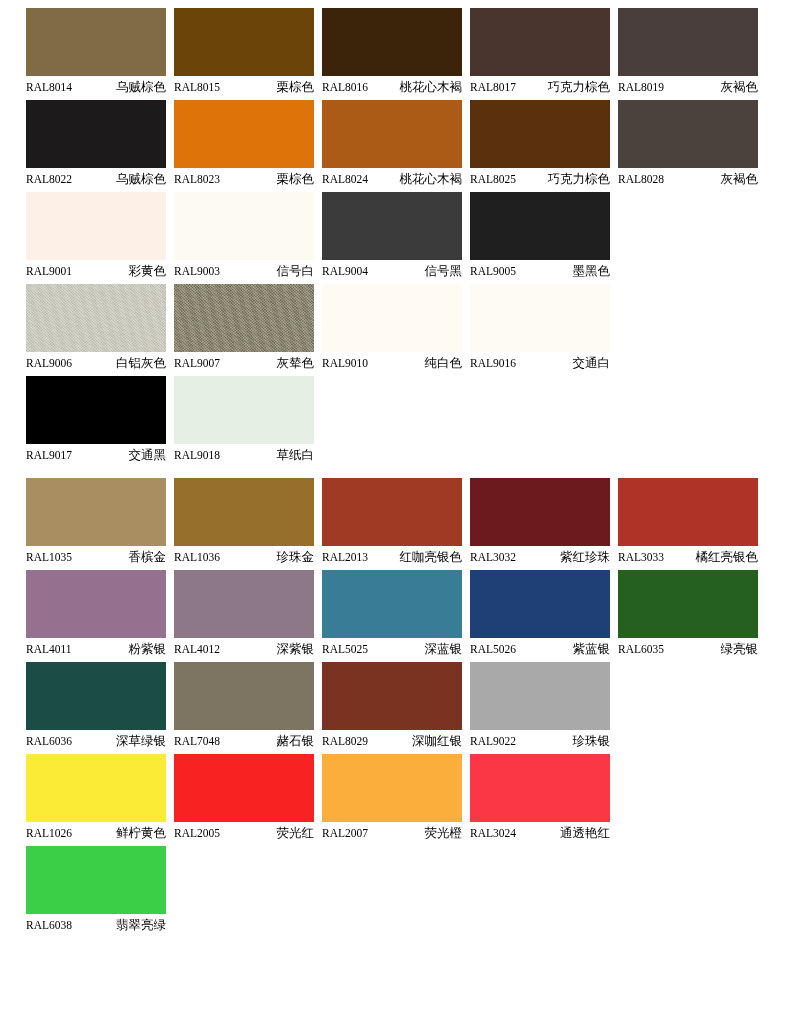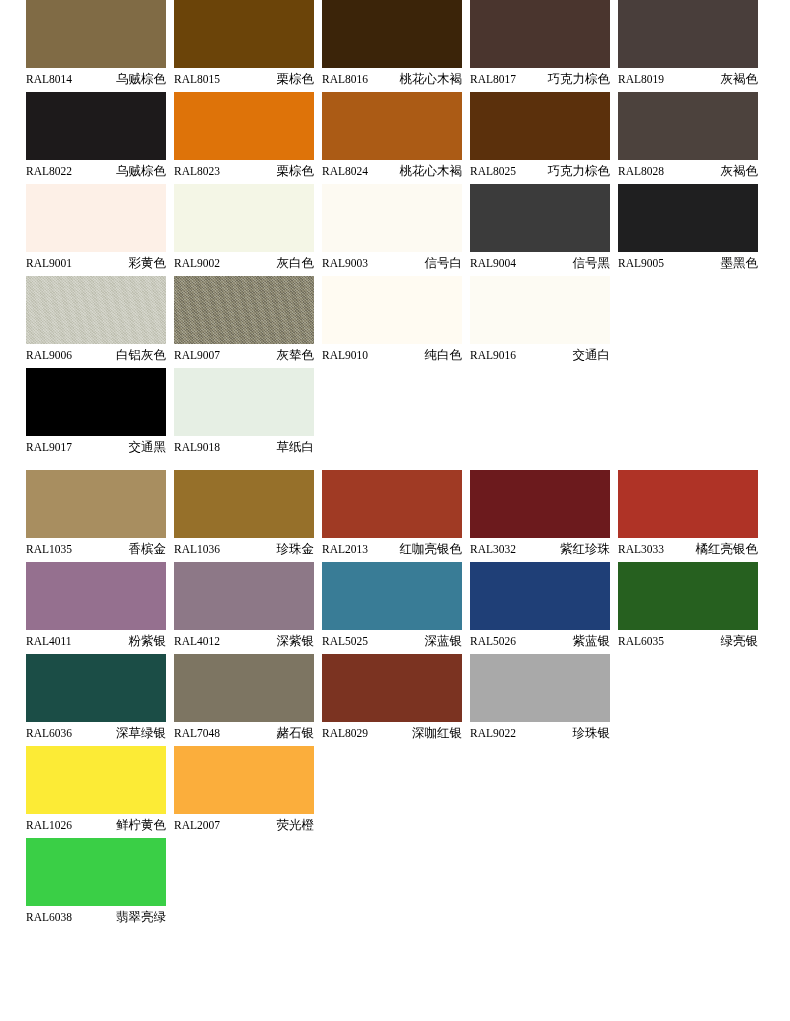--- a/index.html
+++ b/index.html
@@ -4,21 +4,21 @@
 <style>
   html,body{margin:0;padding:0;}
   body{
     width:790px;height:1021px;
     background:#ffffff;
     font-family:"Liberation Serif","DejaVu Serif",serif;
     overflow:hidden;
   }
   .chart{
     box-sizing:border-box;
-    padding:0 26px;
+    padding:8px 26px;
     width:790px;
   }
   .group{ }
   .group + .group{ margin-top:12px; }
   .row{
     display:flex;
     gap:8px;
     margin-bottom:2px;
   }
   .cell{
@@ -139,27 +139,20 @@
       </div>
       <div class="row">
         <div class="cell">
           <span class="swatch" style="background-color: rgb(253, 240, 231);"></span>
           <div class="caption">
             <span class="code">RAL9001</span>
             <span class="cname">彩黄色</span>
           </div>
         </div>
         <div class="cell">
-          <span class="swatch" style="background-color: rgb(244, 246, 230);"></span>
-          <div class="caption">
-            <span class="code">RAL9002</span>
-            <span class="cname">灰白色</span>
-          </div>
-        </div>
-        <div class="cell">
           <span class="swatch" style="background-color: rgb(253, 250, 242);"></span>
           <div class="caption">
             <span class="code">RAL9003</span>
             <span class="cname">信号白</span>
           </div>
         </div>
         <div class="cell">
           <span class="swatch" style="background-color: rgb(59, 59, 59);"></span>
           <div class="caption">
             <span class="code">RAL9004</span>
@@ -349,24 +342,38 @@
       </div>
       <div class="row">
         <div class="cell">
           <span class="swatch" style="background-color: rgb(252, 235, 54);"></span>
           <div class="caption">
             <span class="code">RAL1026</span>
             <span class="cname">鲜柠黄色</span>
           </div>
         </div>
         <div class="cell">
+          <span class="swatch" style="background-color: rgb(248, 34, 34);"></span>
+          <div class="caption">
+            <span class="code">RAL2005</span>
+            <span class="cname">荧光红</span>
+          </div>
+        </div>
+        <div class="cell">
           <span class="swatch" style="background-color: rgb(251, 174, 60);"></span>
           <div class="caption">
             <span class="code">RAL2007</span>
             <span class="cname">荧光橙</span>
+          </div>
+        </div>
+        <div class="cell">
+          <span class="swatch" style="background-color: rgb(251, 55, 69);"></span>
+          <div class="caption">
+            <span class="code">RAL3024</span>
+            <span class="cname">通透艳红</span>
           </div>
         </div>
       </div>
       <div class="row">
         <div class="cell">
           <span class="swatch" style="background-color: rgb(58, 207, 70);"></span>
           <div class="caption">
             <span class="code">RAL6038</span>
             <span class="cname">翡翠亮绿</span>
           </div>

